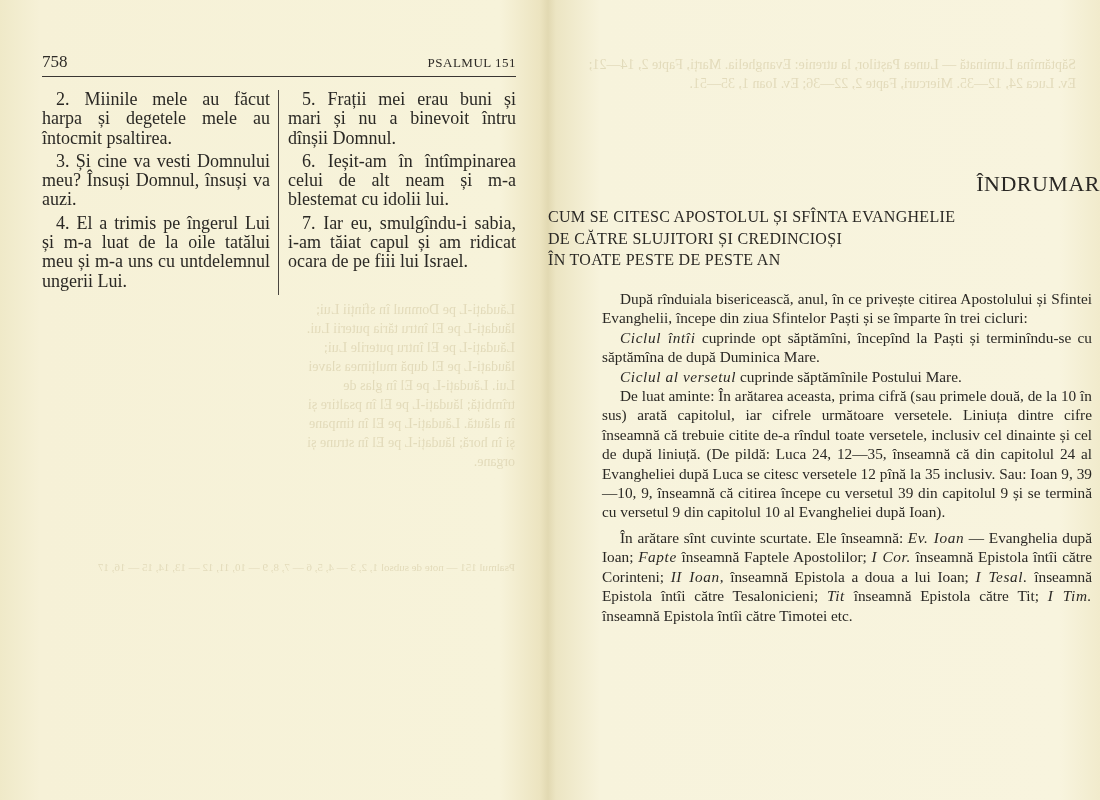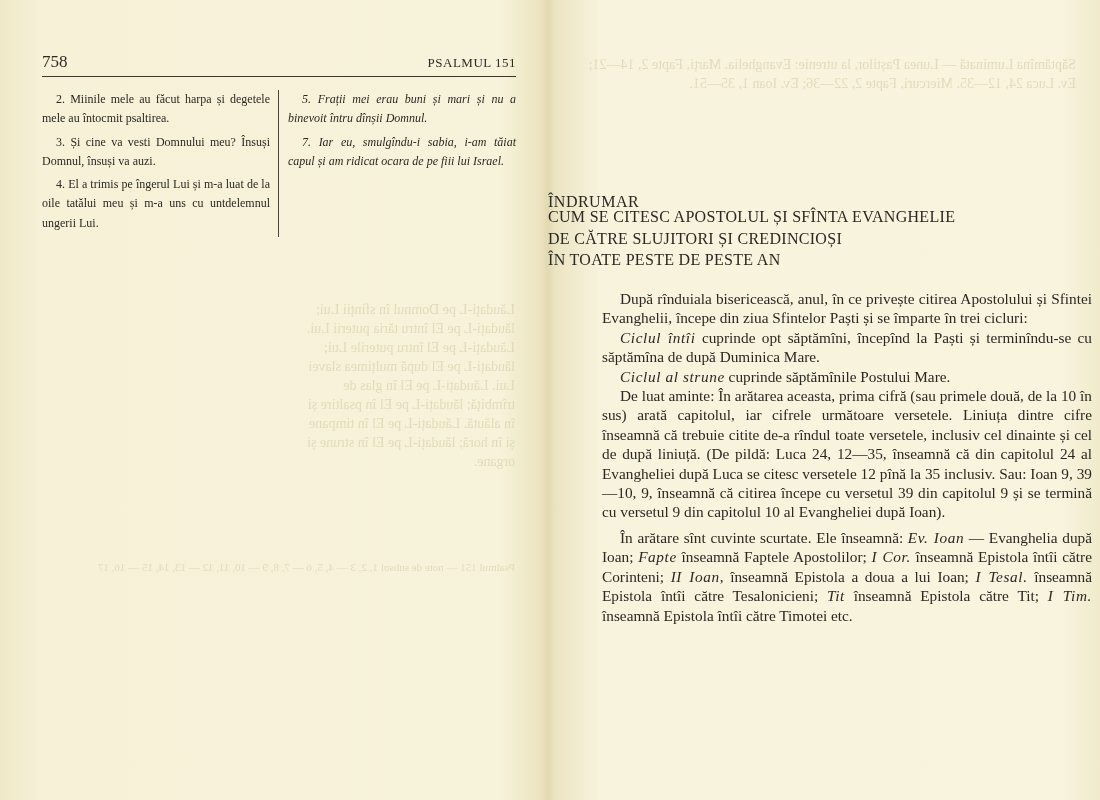--- a/index.html
+++ b/index.html
@@ -30,37 +30,37 @@
   .running-head {
     position: absolute; right: 0; top: 5px;
     font-size: 13px; font-weight: normal; letter-spacing: 0.5px; color: #2e2b27;
   }
   .verse-cols {
     position: absolute; left: 42px; top: 90px; width: 474px;
     display: flex;
   }
   .verse-col {
     width: 229px;
-    font-size: 12px; line-height: 19.3px;
+    font-size: 18px; line-height: 19.3px;
     text-align: justify; text-align-last: left;
   }
   .verse-col.left { padding-right: 8px; }
-  .verse-col.right { padding-left: 9px; border-left: 1.5px solid #4a4540; font-style: italic; }
+  .verse-col.right { padding-left: 9px; border-left: 1.5px solid #4a4540; }
   .verse { text-indent: 14px; margin: 0 0 4px 0; }
 
   
   .ghost {
     position: absolute; color: #dcd3b0; font-size: 14px; line-height: 19px;
     transform: scaleX(-1); opacity: 0.75; overflow: hidden;
   }
 
   
   .title {
     position: absolute; left: 0; width: 552px; top: 171px;
-    text-align: left; font-size: 16px; letter-spacing: 0.5px; color: #2a2824; margin-top: 22px;
+    text-align: right; font-size: 22px; letter-spacing: 0.5px; color: #2a2824;
   }
   .subtitle {
     position: absolute; left: 0; width: 552px; top: 206px;
     text-align: left; font-size: 16px; line-height: 21.5px; letter-spacing: 0.3px;
   }
   .body {
     position: absolute; left: 54px; top: 289px; width: 490px;
     font-size: 15.3px; line-height: 19.4px; text-align: justify;
   }
   .body p { margin: 0; text-indent: 18px; }
@@ -86,20 +86,21 @@
     </div>
 
     <div class="verse-cols">
       <div class="verse-col left">
         <p class="verse"><span>2.</span> <span>Miinile mele au făcut harpa și degetele mele au întocmit psaltirea.</span></p>
         <p class="verse"><span>3.</span> <span>Și cine va vesti Domnului meu? Însuși Domnul, însuși va auzi.</span></p>
         <p class="verse"><span>4.</span> <span>El a trimis pe îngerul Lui și m-a luat de la oile tatălui meu și m-a uns cu untdelemnul ungerii Lui.</span></p>
       </div>
       <div class="verse-col right">
         <p class="verse"><span>5.</span> <span>Frații mei erau buni și mari și nu a binevoit întru dînșii Domnul.</span></p>
+        <p class="verse"><span>6.</span> <span>Ieșit-am în întîmpinarea celui de alt neam și m-a blestemat cu idolii lui.</span></p>
         <p class="verse"><span>7.</span> <span>Iar eu, smulgîndu-i sabia, i-am tăiat capul și am ridicat ocara de pe fiii lui Israel.</span></p>
       </div>
     </div>
   </div>
 
   <div class="page page-right">
     <div class="ghost" style="left:28px; top:55px; width:500px; height:110px; font-size:14px;">
       Săptămîna Luminată — Lunea Paștilor, la utrenie: Evanghelia. Marți, Fapte 2, 14—21; Ev. Luca 24, 12—35. Miercuri, Fapte 2, 22—36; Ev. Ioan 1, 35—51.
     </div>
 
@@ -107,18 +108,18 @@
 
     <div class="subtitle">
       <div>CUM SE CITESC APOSTOLUL ȘI SFÎNTA EVANGHELIE</div>
       <div>DE CĂTRE SLUJITORI ȘI CREDINCIOȘI</div>
       <div>ÎN TOATE PESTE DE PESTE AN</div>
     </div>
 
     <div class="body">
       <p>După rînduiala bisericească, anul, în ce privește citirea Apostolului și Sfintei Evanghelii, începe din ziua Sfintelor Paști și se împarte în trei cicluri:</p>
       <p><em>Ciclul întîi</em><span> cuprinde opt săptămîni, începînd la Paști și terminîndu-se cu săptămîna de după Duminica Mare.</span></p>
-      <p><em>Ciclul al strune</em><span> cuprinde săptămînile Postului Mare.</span></p>
+      <p><em>Ciclul al versetul</em><span> cuprinde săptămînile Postului Mare.</span></p>
       <p>De luat aminte: În arătarea aceasta, prima cifră (sau primele două, de la 10 în sus) arată capitolul, iar cifrele următoare versetele. Liniuța dintre cifre înseamnă că trebuie citite de-a rîndul toate versetele, inclusiv cel dinainte și cel de după liniuță. (De pildă: Luca 24, 12—35, înseamnă că din capitolul 24 al Evangheliei după Luca se citesc versetele 12 pînă la 35 inclusiv. Sau: Ioan 9, 39—10, 9, înseamnă că citirea începe cu versetul 39 din capitolul 9 și se termină cu versetul 9 din capitolul 10 al Evangheliei după Ioan).</p>
       <p class="gap"><span>În arătare sînt cuvinte scurtate. Ele înseamnă: </span><em>Ev. Ioan</em><span> — Evanghelia după Ioan; </span><em>Fapte</em><span> înseamnă Faptele Apostolilor; </span><em>I Cor.</em><span> înseamnă Epistola întîi către Corinteni; </span><em>II Ioan</em><span>, înseamnă Epistola a doua a lui Ioan; </span><em>I Tesal.</em><span> înseamnă Epistola întîi către Tesalonicieni; </span><em>Tit</em><span> înseamnă Epistola către Tit; </span><em>I Tim.</em><span> înseamnă Epistola întîi către Timotei etc.</span></p>
     </div>
   </div>
 </div>
 
 </body></html>

